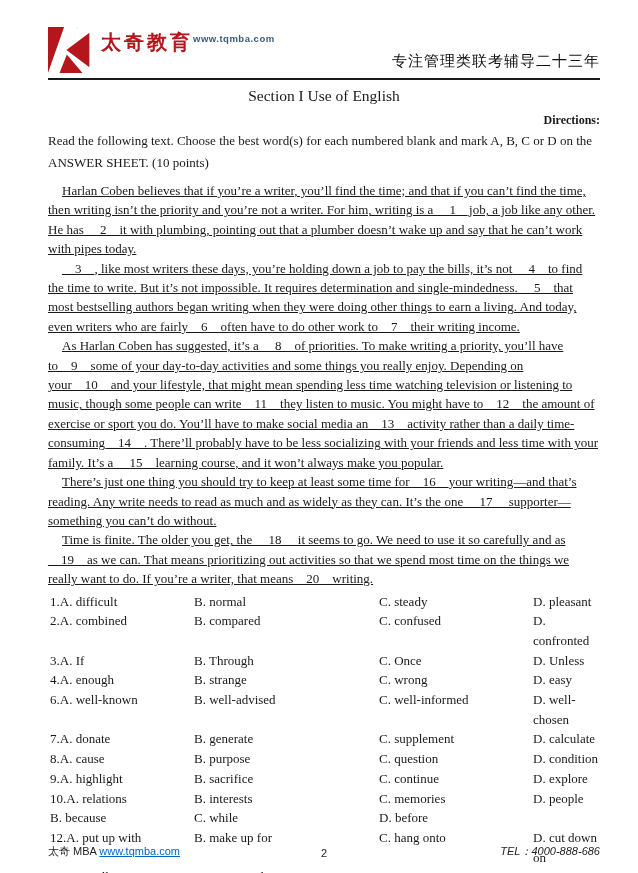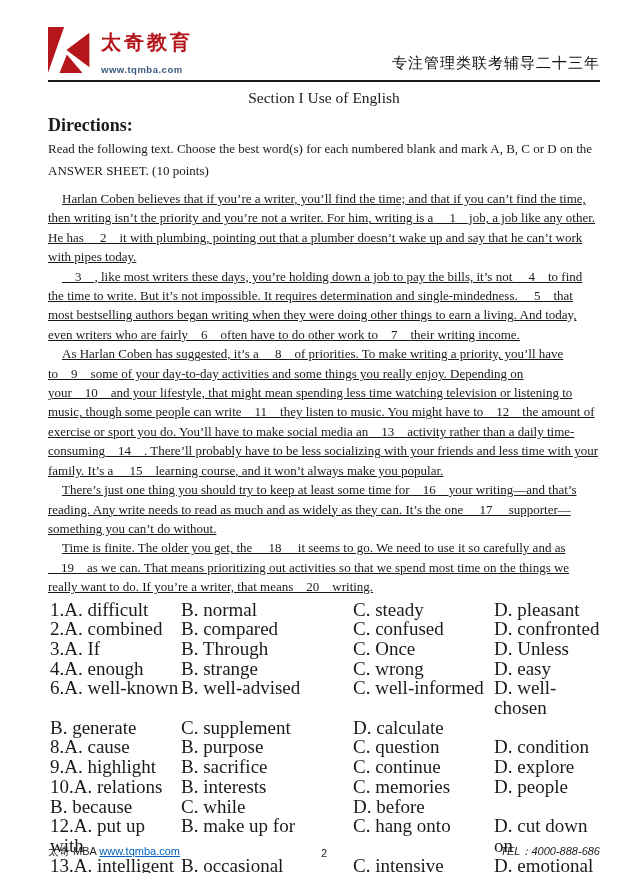--- a/index.html
+++ b/index.html
@@ -20,21 +20,21 @@
   .header {
     display: flex;
     justify-content: space-between;
     align-items: flex-end;
     padding-top: 27px;
     padding-bottom: 5px;
     border-bottom: 2px solid #1a1a1a;
   }
   .logo-block { display: flex; align-items: flex-start; gap: 7px; }
   .logo-mark { width: 46px; height: 46px; display: block; }
-  .brand-col { display: flex; flex-direction: column; justify-content: center; padding-top: 3px; gap: 7px; }
+  .brand-col { display: flex; flex-direction: row; justify-content: center; padding-top: 3px; }
   .brand-cn {
     font-family: "Liberation Sans", sans-serif;
     font-weight: bold;
     font-size: 20px;
     letter-spacing: 3px;
     color: #b5161c;
     line-height: 24px;
   }
   .brand-url {
     font-family: "Liberation Sans", sans-serif;
@@ -46,38 +46,39 @@
   }
   .tagline { font-size: 15px; color: #111; padding-bottom: 2px; letter-spacing: 1px; }
 
   
   .sec-title {
     text-align: center;
     font-weight: normal;
     font-size: 15.5px;
     margin-top: 7px;
   }
-  .directions-label { font-weight: bold; font-size: 18px; margin-top: 8px; }
+  .directions-label { font-weight: bold; font-size: 12px; margin-top: 8px; text-align: right; }
   .directions-text { font-size: 13px; line-height: 22px; margin-top: 2px; }
 
   
   .passage { margin-top: 7px; text-decoration: underline; }
   .passage p {
     font-size: 13px;
     line-height: 19.4px;
     text-indent: 14px;
   }
 
   
   .options { margin-top: 3px; padding-left: 2px; }
   .opt-row {
     display: grid;
     grid-template-columns: 131px 172px 141px 1fr;
-    font-size: 19px;
+    font-size: 13px;
     line-height: 19.7px;
+    gap: 13px;
   }
 
   
   .footer {
     position: absolute;
     left: 48px;
     right: 38px;
     bottom: 14px;
     font-family: "Liberation Sans", sans-serif;
     font-size: 11px;
@@ -148,20 +149,21 @@
           <span>C. wrong</span>
           <span>D. easy</span>
         </div>
         <div class="opt-row">
           <span>6.A. well-known</span>
           <span>B. well-advised</span>
           <span>C. well-informed</span>
           <span>D. well-chosen</span>
         </div>
         <div class="opt-row">
+          <span>7.A. donate</span>
           <span>B. generate</span>
           <span>C. supplement</span>
           <span>D. calculate</span>
         </div>
         <div class="opt-row">
           <span>8.A. cause</span>
           <span>B. purpose</span>
           <span>C. question</span>
           <span>D. condition</span>
         </div>

